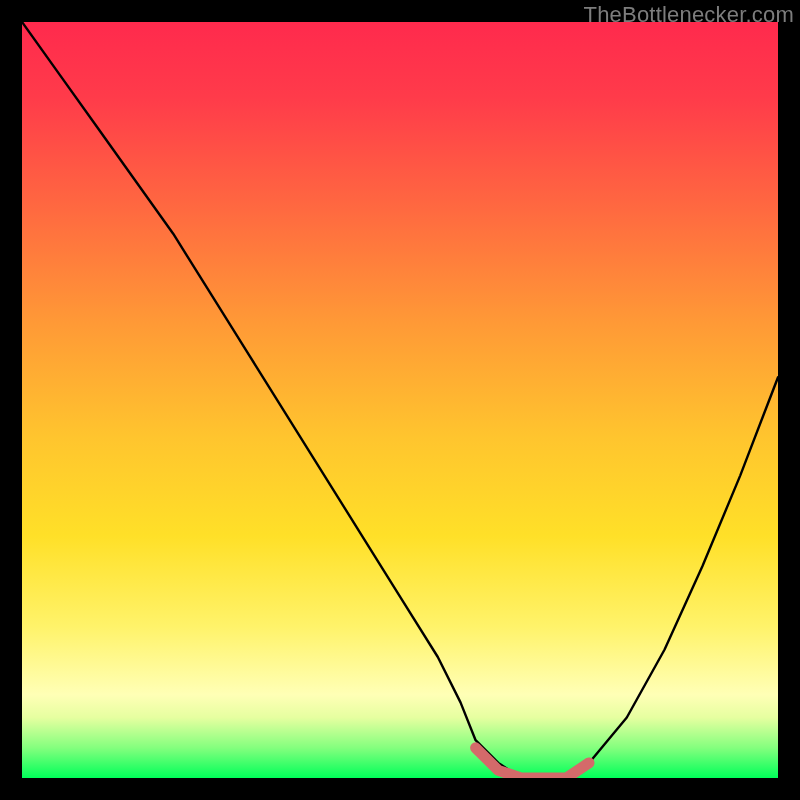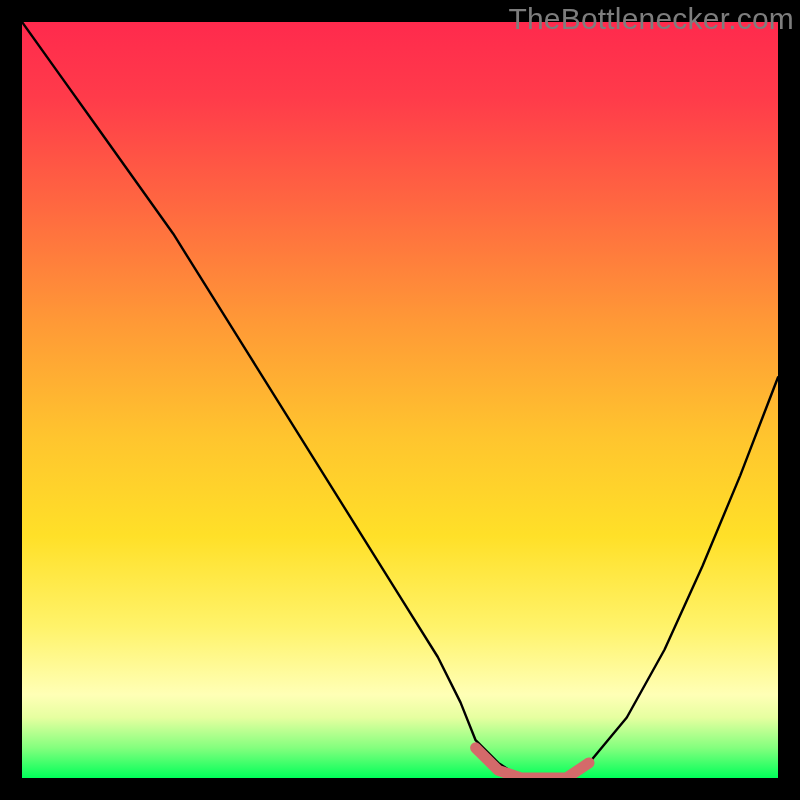--- a/index.html
+++ b/index.html
@@ -45,21 +45,21 @@
     top: 0;
     width: 756px;
     height: 756px;
     pointer-events: none;
   }
   .watermark {
     position: absolute;
     top: 2px;
     right: 6px;
     font-family: Arial, Helvetica, sans-serif;
-    font-size: 30px;
+    font-size: 22px;
     color: #7d7d7d;
     letter-spacing: 0.2px;
   }
 </style>
 </head>
 <body>
 
 <div class="frame">
   <div class="gradient"></div>
   <svg class="curve" viewBox="0 0 756 756">

